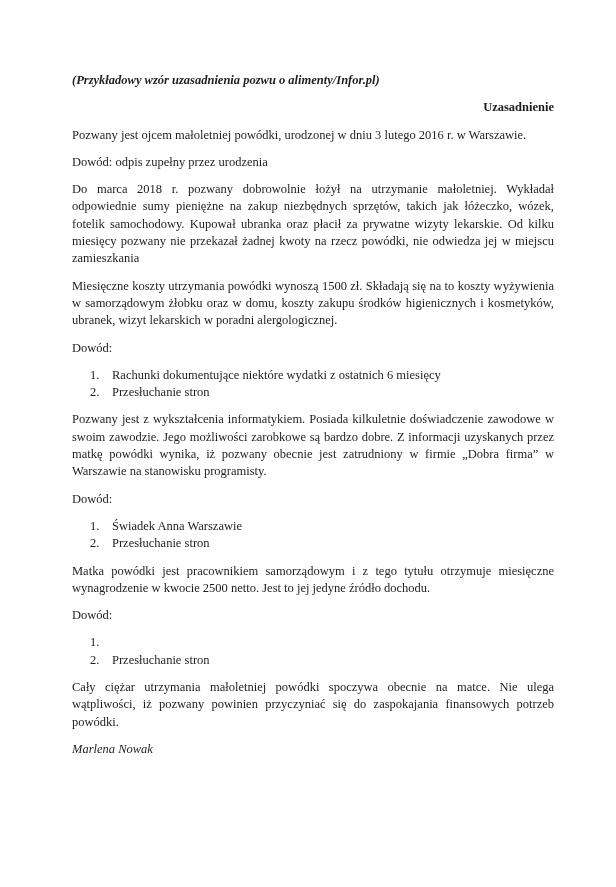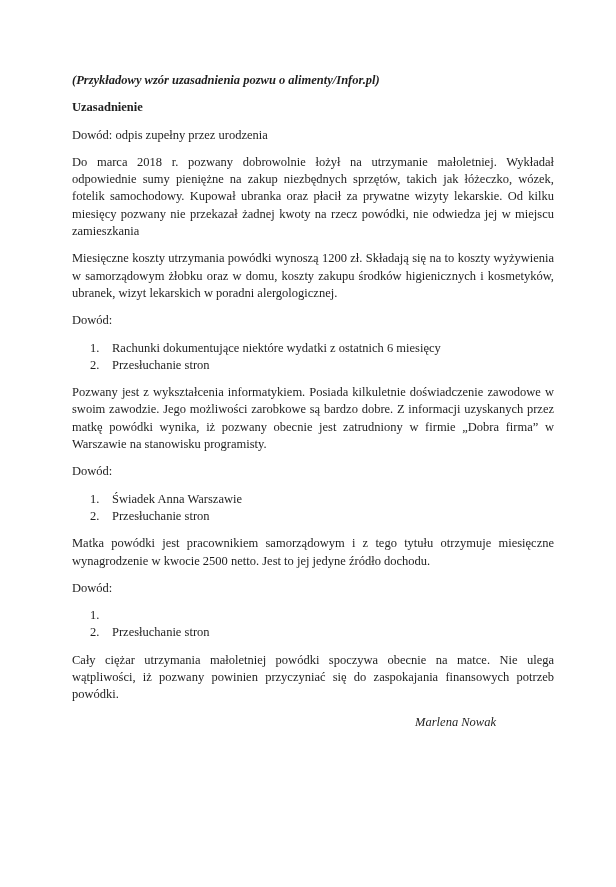--- a/index.html
+++ b/index.html
@@ -22,62 +22,62 @@
   }
   .block {
     margin: 0 0 10px 0;
   }
   .note {
     font-weight: bold;
     font-style: italic;
   }
   .title {
     font-weight: bold;
-    text-align: left;
+    text-align: right;
   }
   .just {
     text-align: justify;
   }
   .ev-label {
     font-weight: normal;
   }
   .ev-list {
     list-style: none;
     margin: 0 0 10px 0;
     padding: 0;
   }
   .ev-list li {
     display: flex;
   }
   .ev-list .num {
     flex: 0 0 22px;
     margin-left: 18px;
   }
   .signature {
-    text-align: right;
     padding-right: 58px;
     font-style: italic;
   }
 </style>
 </head>
 <body>
 
 <div class="page">
 
   <p class="block note">(Przykładowy wzór uzasadnienia pozwu o alimenty/Infor.pl)</p>
 
   <p class="block title">Uzasadnienie</p>
 
+  <p class="block">Pozwany jest ojcem małoletniej powódki, urodzonej w dniu 3 lutego 2016 r. w Warszawie.</p>
 
   <p class="block"><span class="ev-label">Dowód:</span> <span>odpis zupełny przez urodzenia</span></p>
 
   <p class="block just">Do marca 2018 r. pozwany dobrowolnie łożył na utrzymanie małoletniej. Wykładał odpowiednie sumy pieniężne na zakup niezbędnych sprzętów, takich jak łóżeczko, wózek, fotelik samochodowy. Kupował ubranka oraz płacił za prywatne wizyty lekarskie. Od kilku miesięcy pozwany nie przekazał żadnej kwoty na rzecz powódki, nie odwiedza jej w miejscu zamieszkania</p>
 
 
-  <p class="block just">Miesięczne koszty utrzymania powódki wynoszą 1200 zł. Składają się na to koszty wyżywienia w samorządowym żłobku oraz w domu, koszty zakupu środków higienicznych i kosmetyków, ubranek, wizyt lekarskich w poradni alergologicznej.</p>
+  <p class="block just">Miesięczne koszty utrzymania powódki wynoszą 1500 zł. Składają się na to koszty wyżywienia w samorządowym żłobku oraz w domu, koszty zakupu środków higienicznych i kosmetyków, ubranek, wizyt lekarskich w poradni alergologicznej.</p>
 
   <p class="block ev-label">Dowód:</p>
 
   <ol class="ev-list">
     <li>
       <span class="num">1.</span>
       <span>Rachunki dokumentujące niektóre wydatki z ostatnich 6 miesięcy</span>
     </li>
     <li>
       <span class="num">2.</span>

